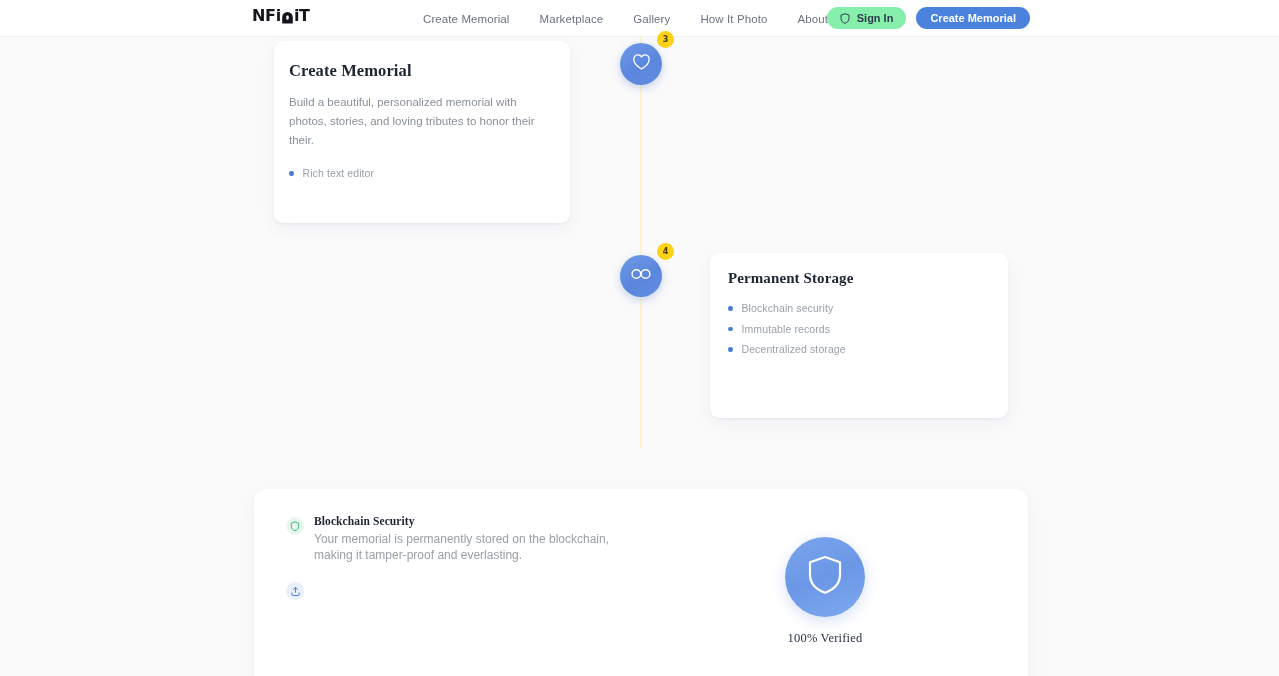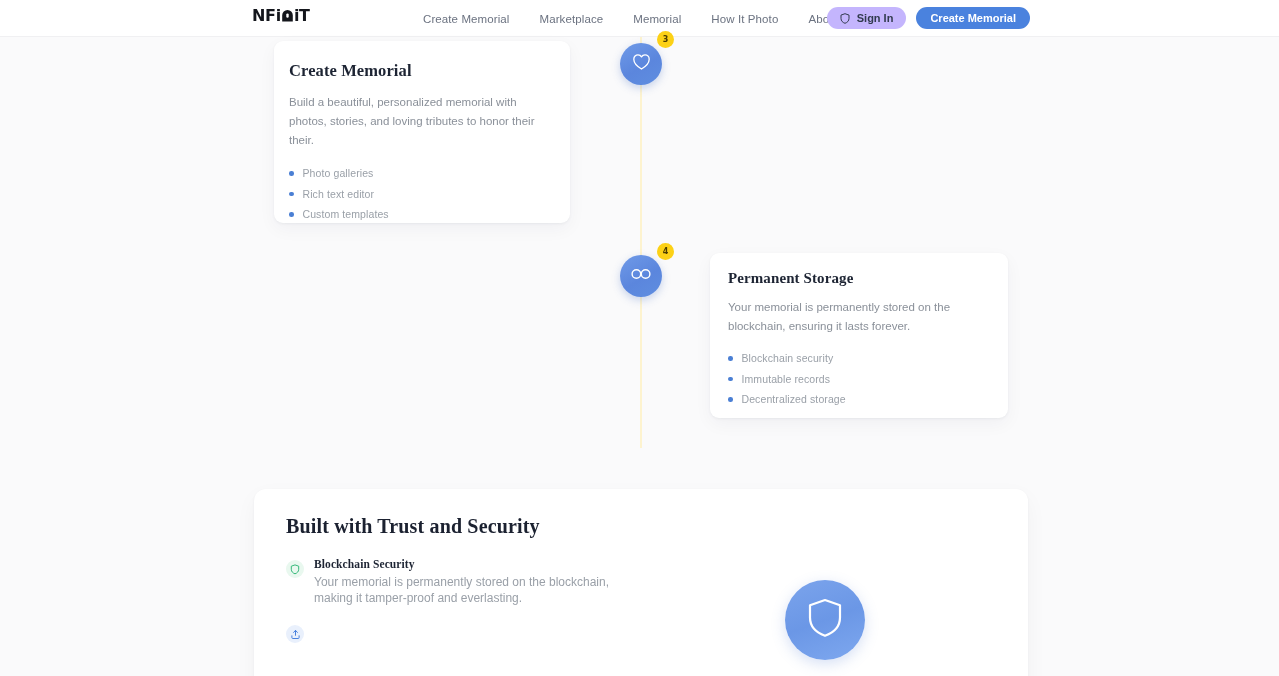--- a/index.html
+++ b/index.html
@@ -21,21 +21,21 @@
     background: #ffffff;
     border-bottom: 1px solid #f0f0f2;
     display: flex;
     align-items: center;
   }
   .logo {
     position: absolute;
     left: 252px;
     top: 8px;
     display: flex;
-    align-items: flex-start;
+    align-items: center;
     font-family: "DejaVu Sans", sans-serif;
     font-weight: 700;
     font-size: 16px;
     letter-spacing: -0.3px;
     color: #14161c;
     line-height: 1;
   }
   .logo .mark {
     display: inline-block;
     width: 13px;
@@ -71,21 +71,21 @@
     align-items: center;
     gap: 10px;
   }
   .btn-signin {
     display: flex;
     align-items: center;
     gap: 7px;
     height: 22px;
     padding: 0 13px;
     border-radius: 11px;
-    background: #c4b5fd;
+    background: #86efac;
     color: #313a4e;
     font-size: 11px;
     font-weight: 600;
     border: none;
     cursor: pointer;
     white-space: nowrap;
   }
   .btn-signin .ico { display: flex; align-items: center; }
   .btn-create {
     display: flex;
@@ -286,21 +286,21 @@
         <path d="M1.2 12.6 L1.2 6.2 A5.3 5.3 0 0 1 11.8 6.2 L11.8 12.6 Z" fill="#14161c"></path>
         <rect x="5.3" y="4.4" width="2.4" height="4.4" rx="1.2" fill="#ffffff"></rect>
       </svg>
     </span>
     <span>iT</span>
   </div>
 
   <nav class="nav">
     <a href="#">Create Memorial</a>
     <a href="#">Marketplace</a>
-    <a href="#">Memorial</a>
+    <a href="#">Gallery</a>
     <a href="#">How It Photo</a>
     <a href="#">About</a>
   </nav>
 
   <div class="header-actions">
     <button class="btn-signin">
       <span class="ico">
         <svg width="10" height="11" viewBox="0 0 10 11">
           <path d="M5 0.7 L9 2.1 V5.4 C9 7.9 7.3 9.5 5 10.3 C2.7 9.5 1 7.9 1 5.4 V2.1 Z" fill="none" stroke="#313a4e" stroke-width="1"></path>
         </svg>
@@ -333,54 +333,44 @@
   </span>
   <span class="badge">4</span>
 </div>
 
 <div class="card" id="card-create">
   <h3>Create Memorial</h3>
   <p>Build a beautiful, personalized memorial with photos, stories, and loving tributes to honor their their.</p>
   <ul class="feat-list">
     <li>
       <span class="dot"></span>
-      <span>Photo galleries</span>
-    </li>
-    <li>
-      <span class="dot"></span>
       <span>Rich text editor</span>
     </li>
-    <li>
-      <span class="dot"></span>
-      <span>Custom templates</span>
-    </li>
   </ul>
 </div>
 
 <div class="card" id="card-storage">
   <h3>Permanent Storage</h3>
-  <p>Your memorial is permanently stored on the blockchain, ensuring it lasts forever.</p>
   <ul class="feat-list">
     <li>
       <span class="dot"></span>
       <span>Blockchain security</span>
     </li>
     <li>
       <span class="dot"></span>
       <span>Immutable records</span>
     </li>
     <li>
       <span class="dot"></span>
       <span>Decentralized storage</span>
     </li>
   </ul>
 </div>
 
 <div class="trust">
-  <h2>Built with Trust and Security</h2>
 
   <div class="trust-body">
     <div class="trust-left">
 
       <div class="trust-item">
         <span class="ico-wrap ico-green">
           <svg width="10" height="11" viewBox="0 0 10 11">
             <path d="M5 0.9 L8.7 2.2 V5.3 C8.7 7.6 7.1 9.1 5 9.8 C2.9 9.1 1.3 7.6 1.3 5.3 V2.2 Z" fill="none" stroke="#35b87a" stroke-width="1"></path>
           </svg>
         </span>

